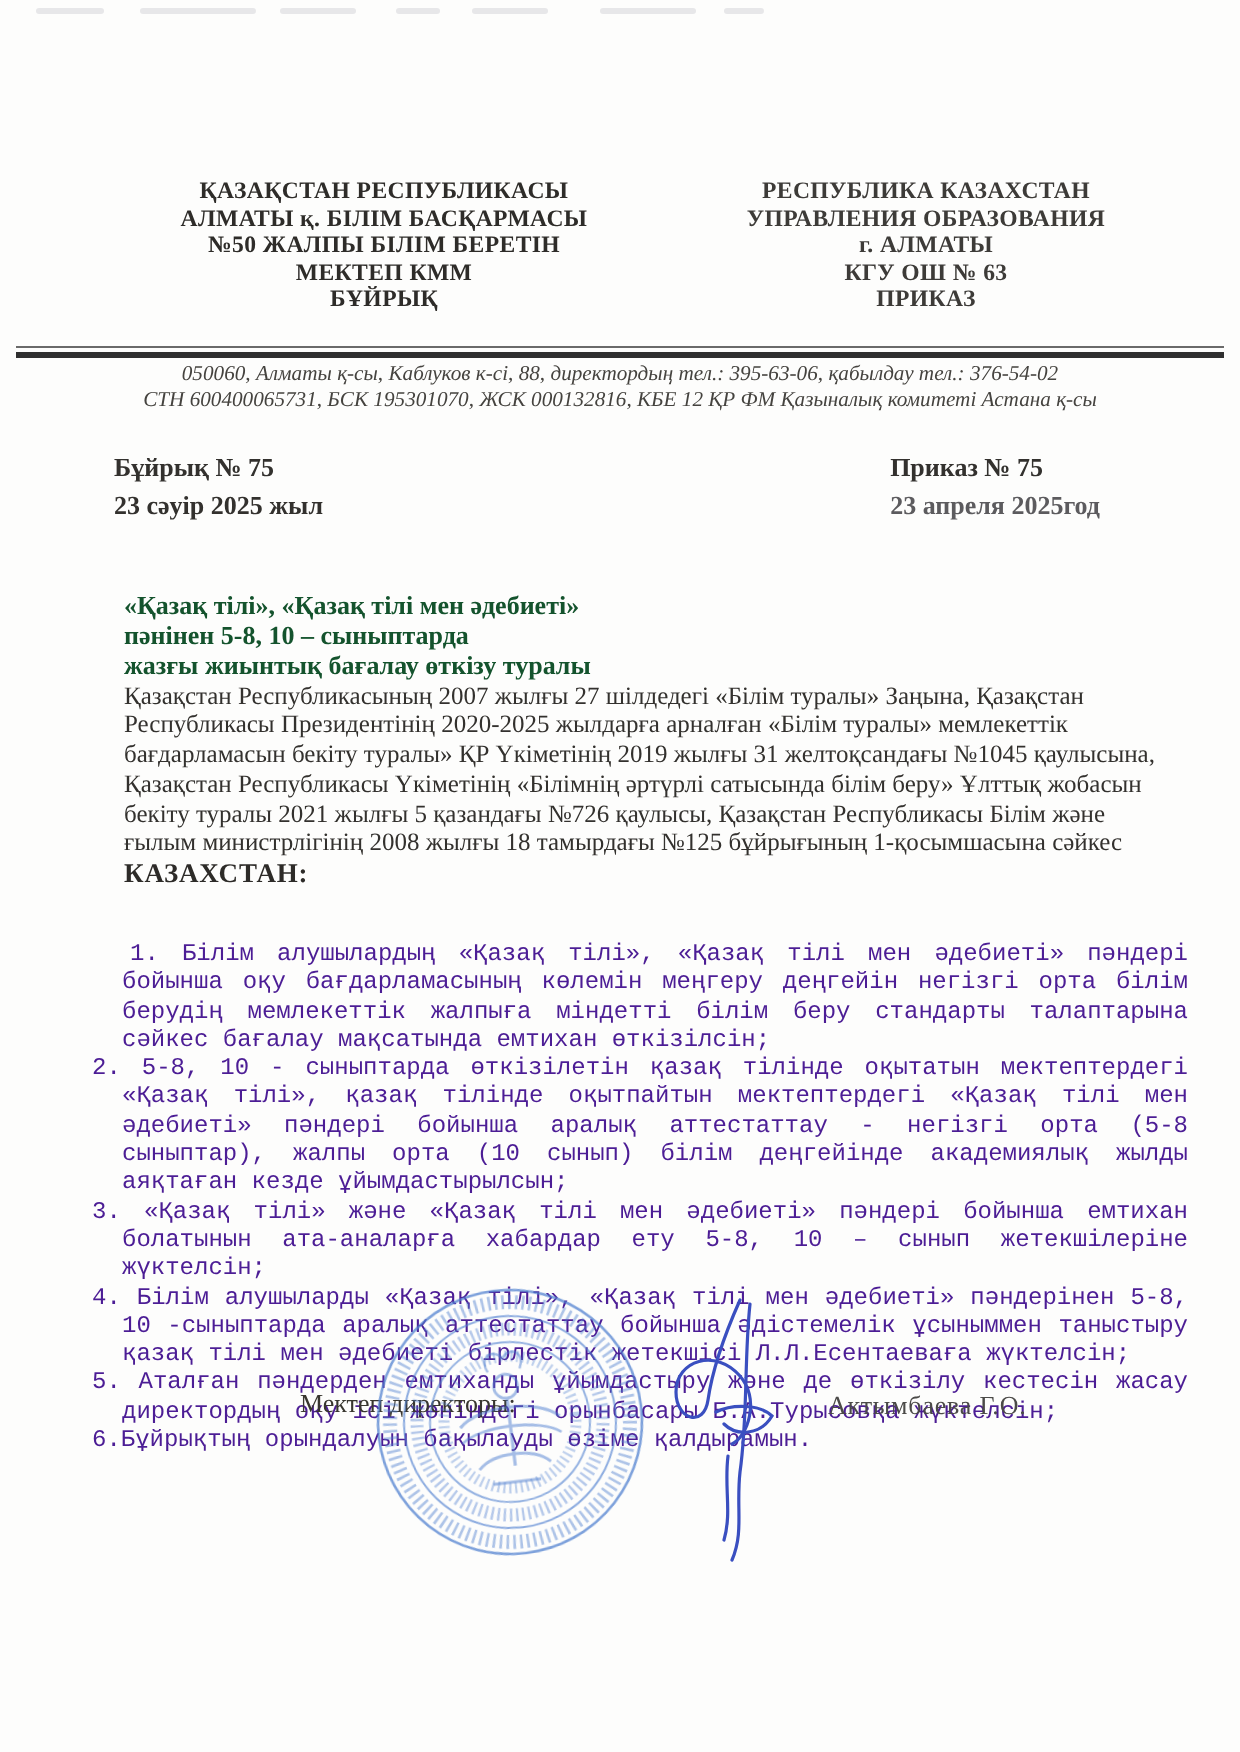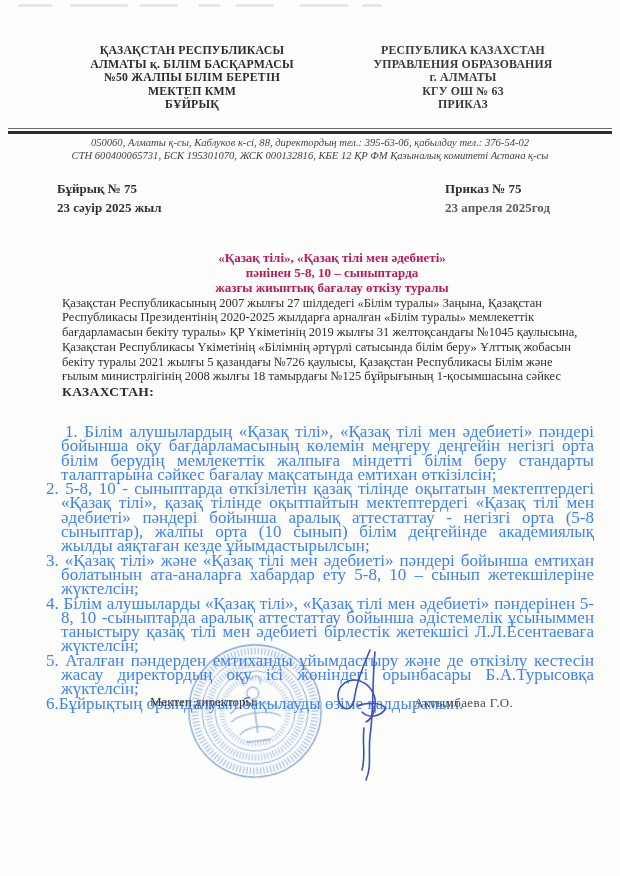--- a/index.html
+++ b/index.html
@@ -14,20 +14,21 @@
   
   .noise{position:absolute;top:4px;height:3px;background:#e7e7e9;border-radius:2px;}
   .n1{left:18px;width:34px;}  .n2{left:70px;width:58px;}
   .n3{left:140px;width:38px;} .n4{left:198px;width:22px;}
   .n5{left:236px;width:38px;} .n6{left:300px;width:48px;}
   .n7{left:362px;width:20px;}
 
   .letterhead{
     display:flex;justify-content:space-between;
     padding:44px 38px 0 58px;
+    margin-top:45px;
   }
   .lh-block{font-weight:bold;text-align:center;font-size:11.8px;line-height:13.5px;letter-spacing:.2px;}
   .lh-left{width:268px;color:#2e2c29;}
   .lh-right{width:238px;color:#3d3b38;}
 
   .rule{
     margin:16px 8px 0 8px;height:2px;
     border-top:1.5px solid #6a6a6a;
     border-bottom:3px solid #2f2f2f;
   }
@@ -38,28 +39,28 @@
   }
 
   .order-line{
     display:flex;justify-content:space-between;
     margin:17px 70px 0 57px;
     font-size:13px;font-weight:bold;line-height:19px;
   }
   .order-ru .date{color:#5c5b5e;}
 
   .body-text{margin:33px 10px 0 62px;width:540px;}
-  .subject{font-weight:bold;font-size:13px;line-height:15.4px;color:#be185d;text-align:center;}
+  .subject{font-weight:bold;font-size:13px;line-height:15.4px;color:#14532d;}
   .preamble{font-size:12.5px;line-height:14.7px;white-space:nowrap;overflow:hidden;}
   .resolve{font-weight:bold;font-size:13.5px;line-height:15px;letter-spacing:.4px;color:#2d2b28;}
 
   .order-items{margin:26px 10px 0 46px;width:548px;}
   .item{
-    font-size:17px;line-height:14.3px;text-align:justify;
-    padding-left:15px;text-indent:-15px;color:#3b82f6;
+    font-size:12px;line-height:14.3px;text-align:justify;
+    padding-left:15px;text-indent:-15px;color:#4c1d95;font-family:Liberation Mono, monospace;
   }
   .item.first{text-indent:4px;}
 
   .sig-area{position:absolute;left:0;top:630px;width:620px;height:246px;}
   .director-label{position:absolute;left:150px;top:64px;font-size:13px;color:#38362f;}
   .director-name{position:absolute;left:414px;top:65px;font-size:13px;color:#4b4a48;letter-spacing:.4px;}
   .stamp{position:absolute;left:185px;top:11px;width:140px;height:140px;
          filter:blur(.35px);transform:rotate(-7deg);opacity:.92;}
   .signature-ink{position:absolute;left:328px;top:14px;width:80px;height:140px;filter:blur(.25px);}
 </style>

